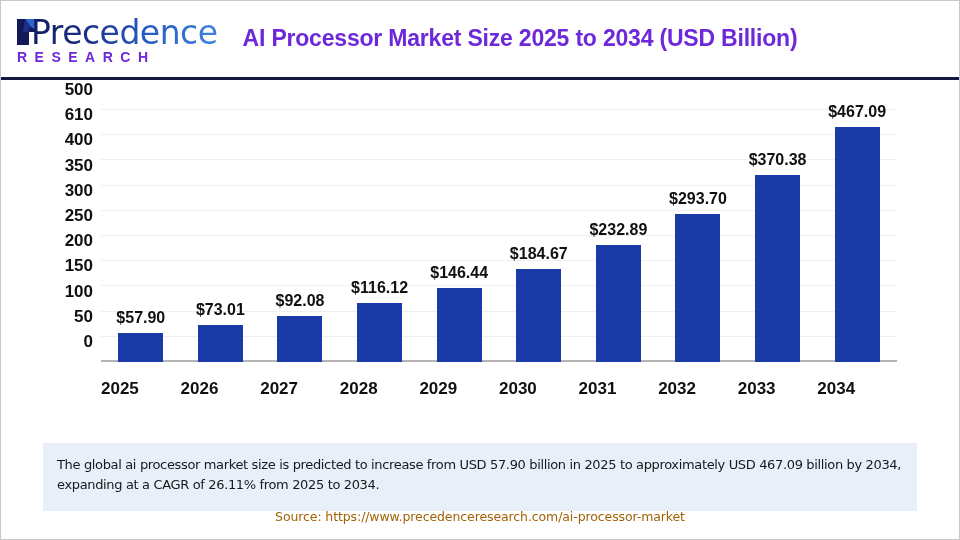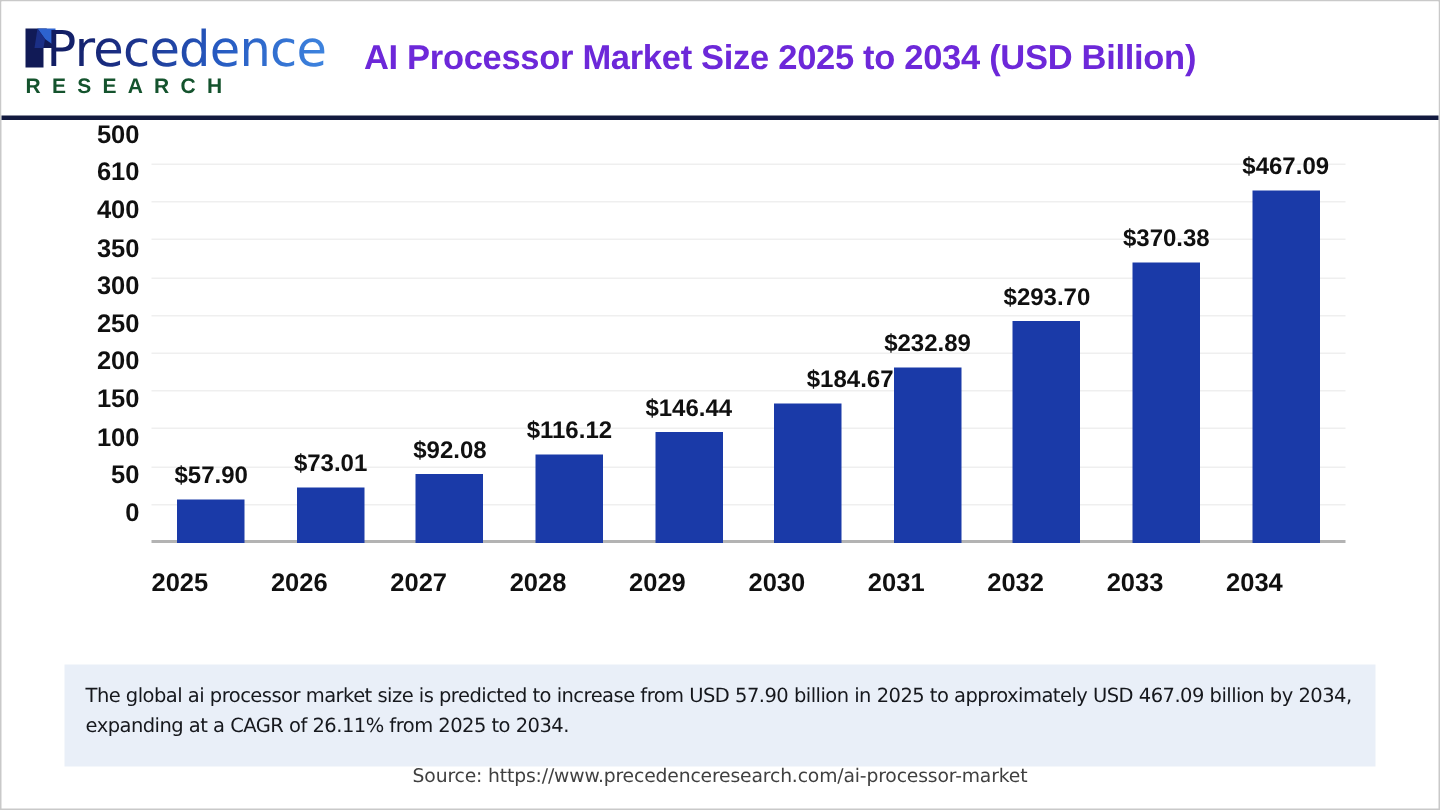--- a/index.html
+++ b/index.html
@@ -57,21 +57,21 @@
     color: transparent;
     font-family: "DejaVu Sans", sans-serif;
   }
   .logo-sub {
     position: absolute;
     left: 2px;
     top: 38px;
     font-size: 14px;
     font-weight: 700;
     letter-spacing: 7.5px;
-    color: #14532d;
+    color: #6d28d9;
     font-family: "Liberation Sans", sans-serif;
   }
   .chart-title {
     position: absolute;
     left: 0;
     right: 0;
     top: 24px;
     text-align: center;
     padding-left: 80px;
     font-size: 23px;
@@ -185,21 +185,21 @@
     font-family: "DejaVu Sans", sans-serif;
     letter-spacing: -0.35px;
   }
   .source {
     position: absolute;
     left: 0;
     right: 0;
     top: 508px;
     text-align: center;
     font-size: 12.5px;
-    color: #404040;
+    color: #a16207;
     font-family: "DejaVu Sans", sans-serif;
     letter-spacing: -0.1px;
   }
 </style>
 </head>
 <body>
 
 <div class="page">
 
   <div class="header">
@@ -258,21 +258,21 @@
           </div>
           <div class="bar-slot">
             <div class="bar-value" style="bottom: calc(23.224% + 6px);">$116.12</div>
             <div class="bar" style="height: 23.224%; background: rgb(26, 58, 168);"></div>
           </div>
           <div class="bar-slot">
             <div class="bar-value" style="bottom: calc(29.288% + 6px);">$146.44</div>
             <div class="bar" style="height: 29.288%; background: rgb(26, 58, 168);"></div>
           </div>
           <div class="bar-slot">
-            <div class="bar-value" style="bottom: calc(36.934% + 6px); margin-left: 28px;">$184.67</div>
+            <div class="bar-value" style="bottom: calc(36.934% + 6px);">$184.67</div>
             <div class="bar" style="height: 36.934%; background: rgb(26, 58, 168);"></div>
           </div>
           <div class="bar-slot">
             <div class="bar-value" style="bottom: calc(46.578% + 6px);">$232.89</div>
             <div class="bar" style="height: 46.578%; background: rgb(26, 58, 168);"></div>
           </div>
           <div class="bar-slot">
             <div class="bar-value" style="bottom: calc(58.74% + 6px);">$293.70</div>
             <div class="bar" style="height: 58.74%; background: rgb(26, 58, 168);"></div>
           </div>

